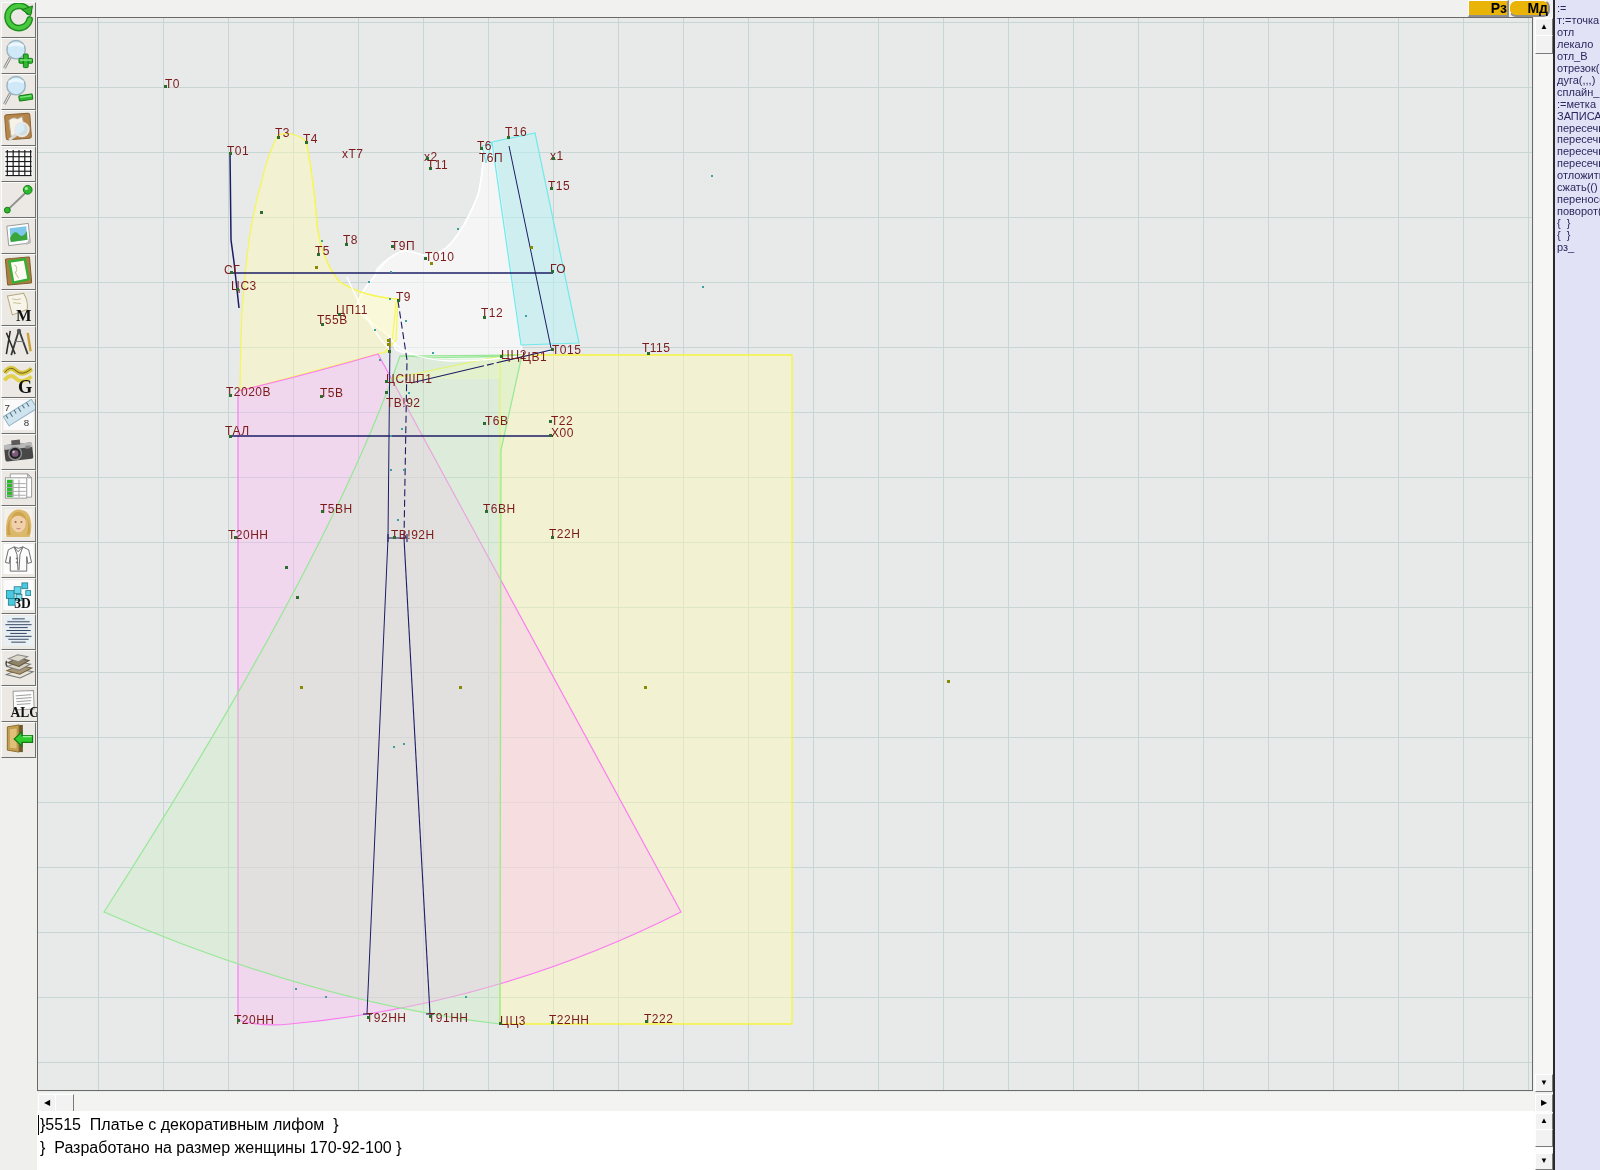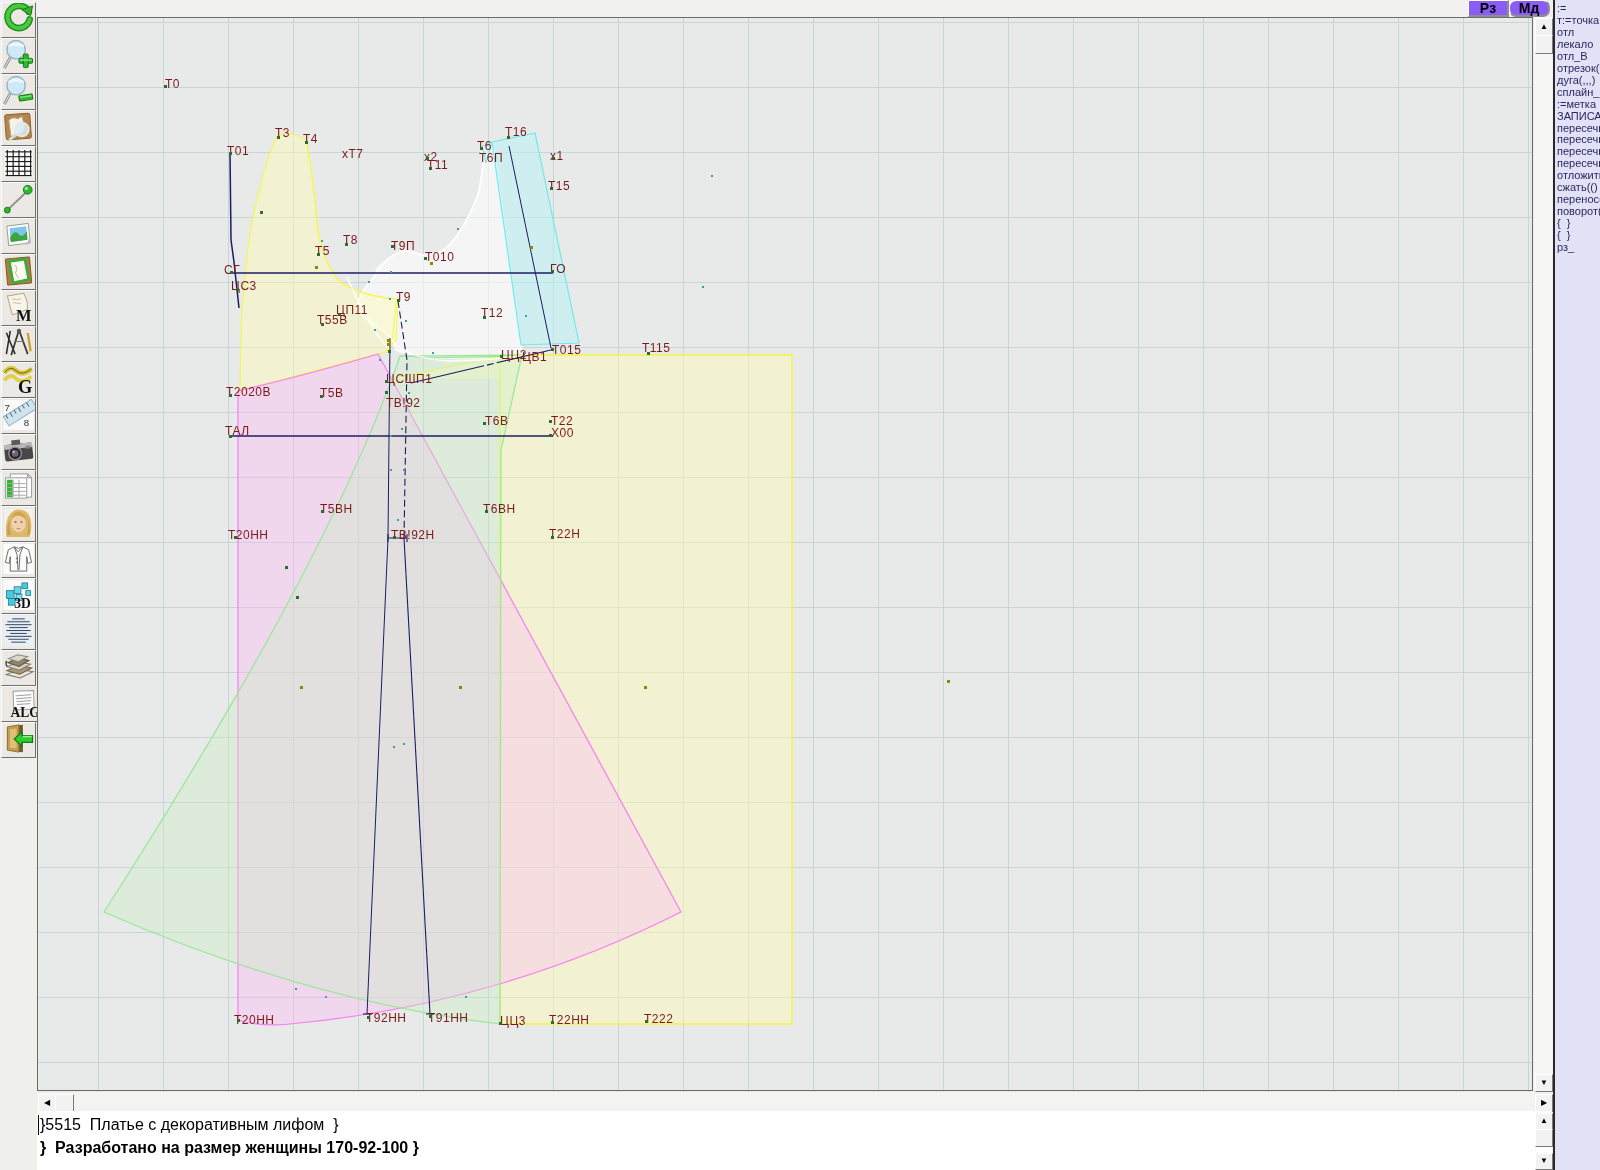--- a/index.html
+++ b/index.html
@@ -1,19 +1,19 @@
 <!DOCTYPE html>
 <html><head>
 <meta charset="utf-8">
 <style>
 html,body{margin:0;padding:0;width:1600px;height:1170px;overflow:hidden;background:#f0f0f0;font-family:"Liberation Sans",sans-serif;}
 .abs{position:absolute;}
 .tb{position:absolute;left:1px;width:33px;height:34px;background:#ece9e4;border-top:1px solid #fbfbfb;border-left:1px solid #fbfbfb;border-right:1px solid #6f6f6f;border-bottom:1px solid #6f6f6f;}
 .tb svg{display:block;}
-.btn{position:absolute;background:#8b5cf6;border-top:1px solid #fff;border-left:1px solid #fff;border-right:2px solid #8f8f8f;border-bottom:2px solid #8f8f8f;font-weight:bold;font-size:14px;text-align:center;color:#000;}
+.btn{position:absolute;background:#eab308;border-top:1px solid #fff;border-left:1px solid #fff;border-right:2px solid #8f8f8f;border-bottom:2px solid #8f8f8f;font-weight:bold;font-size:14px;text-align:right;color:#000;}
 .sb{position:absolute;background:#f2f2f2;border-top:1px solid #fff;border-left:1px solid #fff;border-right:1px solid #7a7a7a;border-bottom:1px solid #7a7a7a;}
 .arr{position:absolute;font-size:8px;color:#000;width:100%;text-align:center;font-family:"Liberation Sans",sans-serif;}
 #canvas-wrap{position:absolute;left:37px;top:17px;width:1496px;height:1120px;background:#e8e9e9;}
 #rpanel{position:absolute;left:1553px;top:0;width:47px;height:1170px;background:#e2e2f6;border-left:2px solid #2a2a2a;overflow:hidden;color:#28285e;font-size:11px;line-height:11.95px;white-space:nowrap;}
 #status{position:absolute;left:37px;top:1111px;width:1499px;height:59px;background:#fff;color:#000;font-size:16px;}
 .lbl{font-family:"Liberation Sans",sans-serif;font-size:12px;fill:#7b1a1a;letter-spacing:0.5px;}
 </style>
 </head>
 <body>
 
@@ -553,21 +553,21 @@
 <div class="sb" style="left:55px;top:1094px;width:17px;height:16px;"></div>
 
 <div class="sb" style="left:1535px;top:1094px;width:16px;height:16px;">
     <div class="arr" style="top:3px;">▶</div>
   </div>
 
 <div id="status">
 
 <div class="abs" style="left:3px;top:5px;">}5515&nbsp; Платье с декоративным лифом&nbsp; }</div>
 
-<div class="abs" style="left:3px;top:28px;font-weight:bold;">}&nbsp; Разработано на размер женщины 170-92-100 }</div>
+<div class="abs" style="left:3px;top:28px;">}&nbsp; Разработано на размер женщины 170-92-100 }</div>
 
 <div class="abs" style="left:1px;top:4px;width:1px;height:20px;background:#000;"></div>
 </div>
 
 <div class="abs" style="left:1534px;top:1111px;width:18px;height:59px;background:#fdfdfd;"></div>
 
 <div class="sb" style="left:1535px;top:1113px;width:16px;height:15px;">
     <div class="arr" style="top:2px;">▲</div>
   </div>
 

